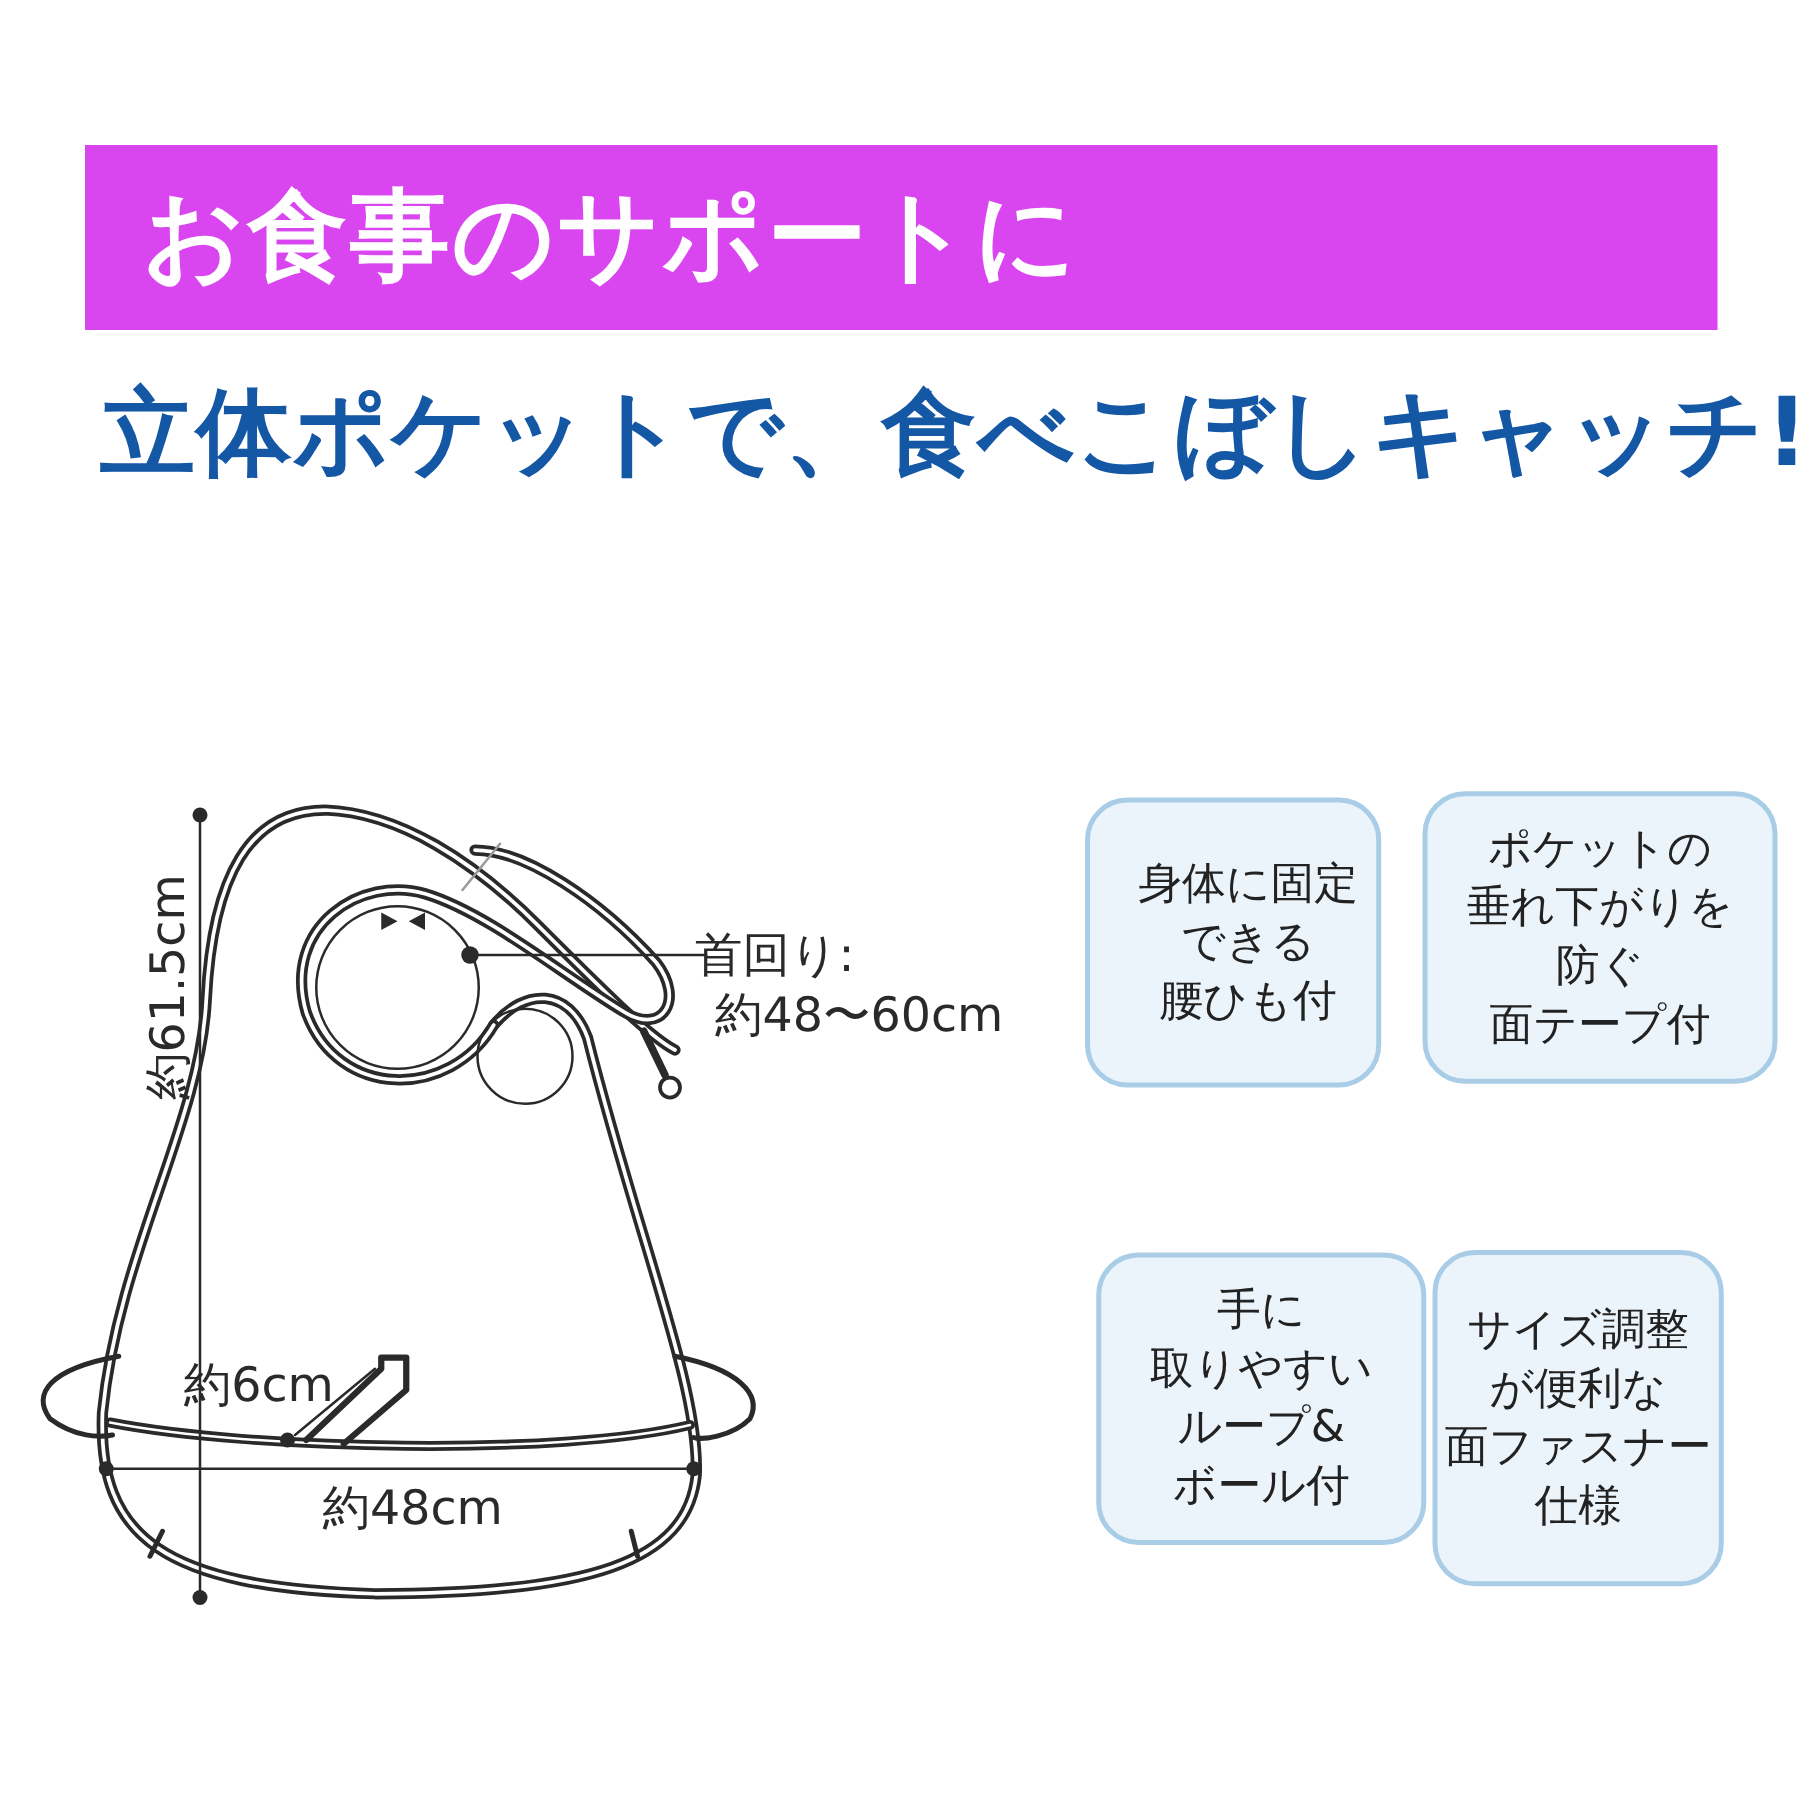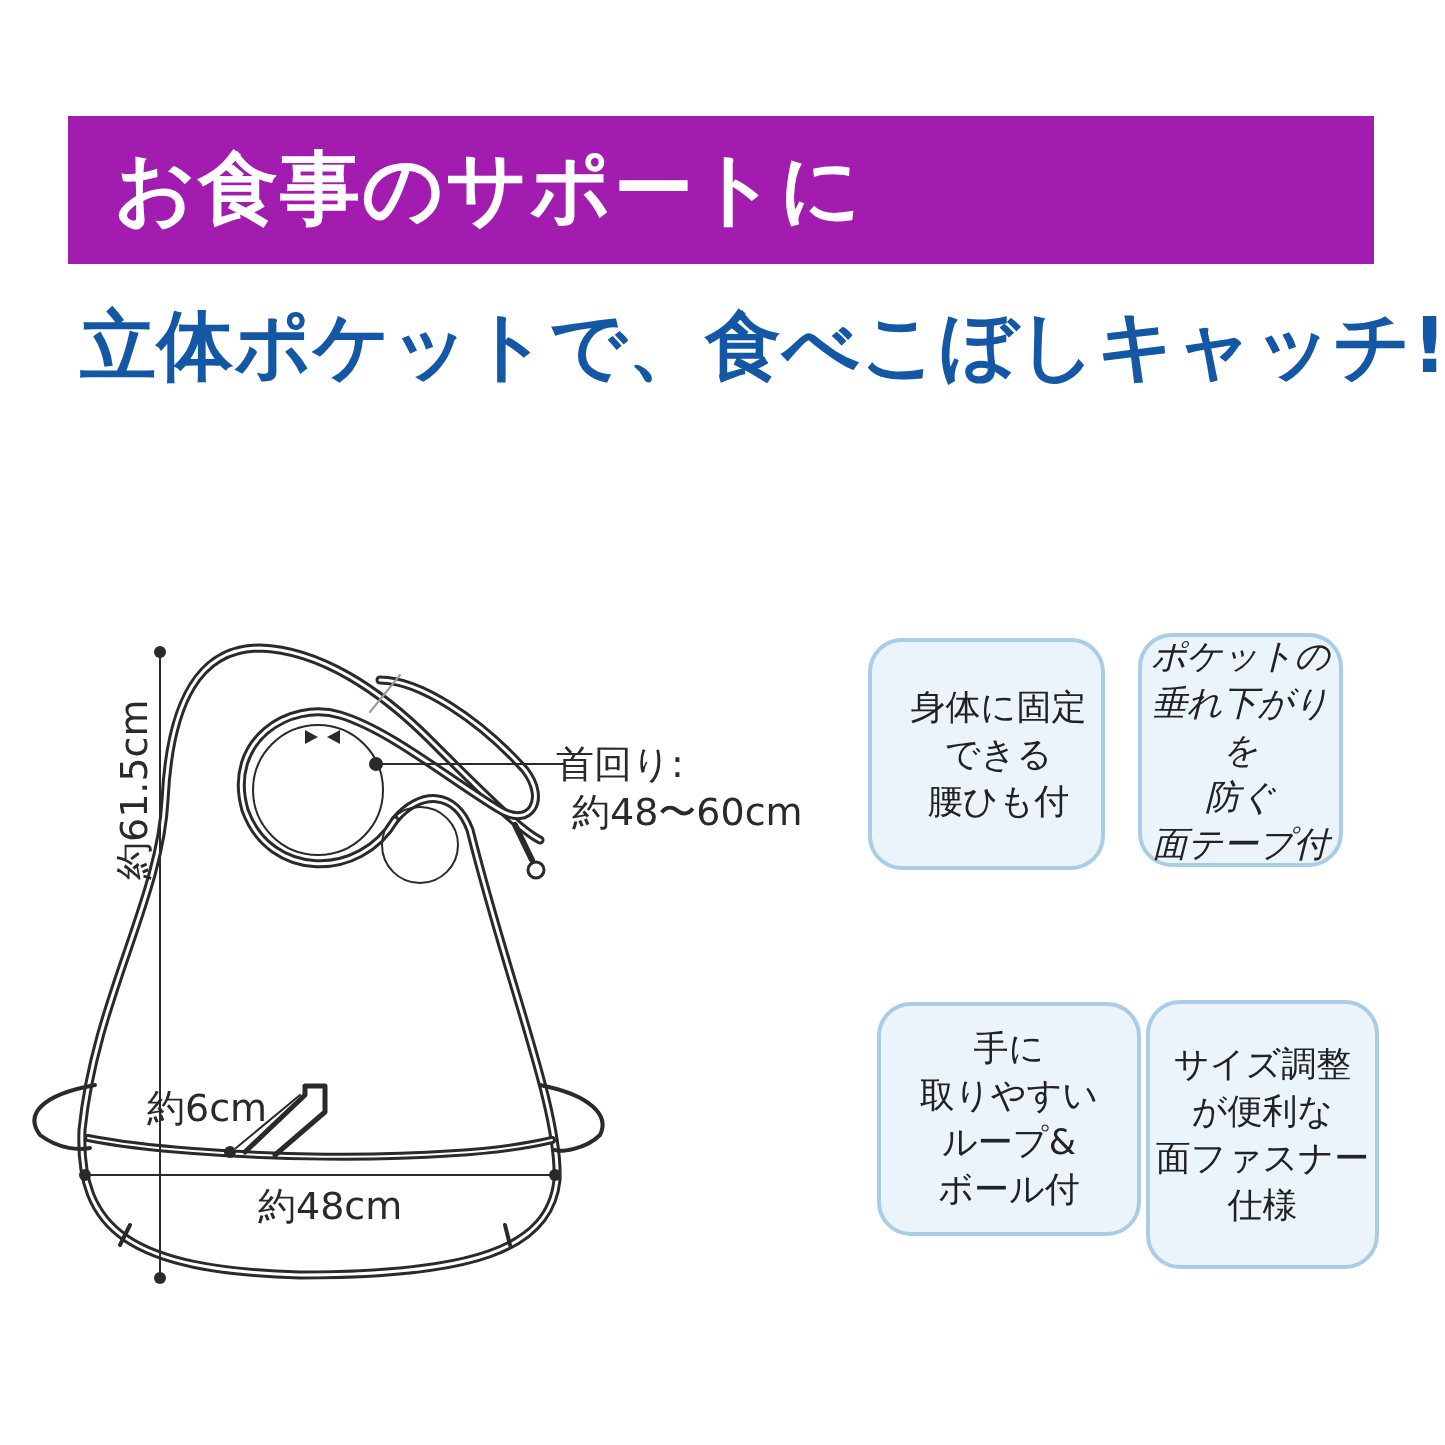--- a/index.html
+++ b/index.html
@@ -13,21 +13,21 @@
       position: relative;
       overflow: hidden;
       font-family: "DejaVu Sans", "Liberation Sans", sans-serif;
     }
     .header-band {
       position: absolute;
       left: 68px;
       top: 116px;
       width: 1306px;
       height: 148px;
-      background: #a21caf;
+      background: #d946ef;
       box-sizing: border-box;
     }
     .header-title {
       position: absolute;
       left: 46px;
       top: 18px;
       font-size: 80px;
       line-height: 110px;
       font-weight: bold;
       color: #ffffff;
@@ -81,21 +81,21 @@
       justify-content: center;
       text-align: center;
     }
     .feature-text {
       font-size: 35px;
       line-height: 47px;
       color: #222222;
       white-space: pre-line;
     }
     .card-1 { left: 868px;  top: 638px;  width: 237px; height: 232px; padding-left: 24px; }
-    .card-2 { left: 1138px; top: 633px;  width: 205px; height: 234px; font-style: italic; }
+    .card-2 { left: 1138px; top: 633px;  width: 284px; height: 234px; }
     .card-3 { left: 877px;  top: 1002px; width: 264px; height: 234px; }
     .card-4 { left: 1146px; top: 1000px; width: 233px; height: 269px; }
   </style>
 </head>
 <body>
 
 <div class="header-band">
   <div class="header-title">お食事のサポートに</div>
 </div>
 

